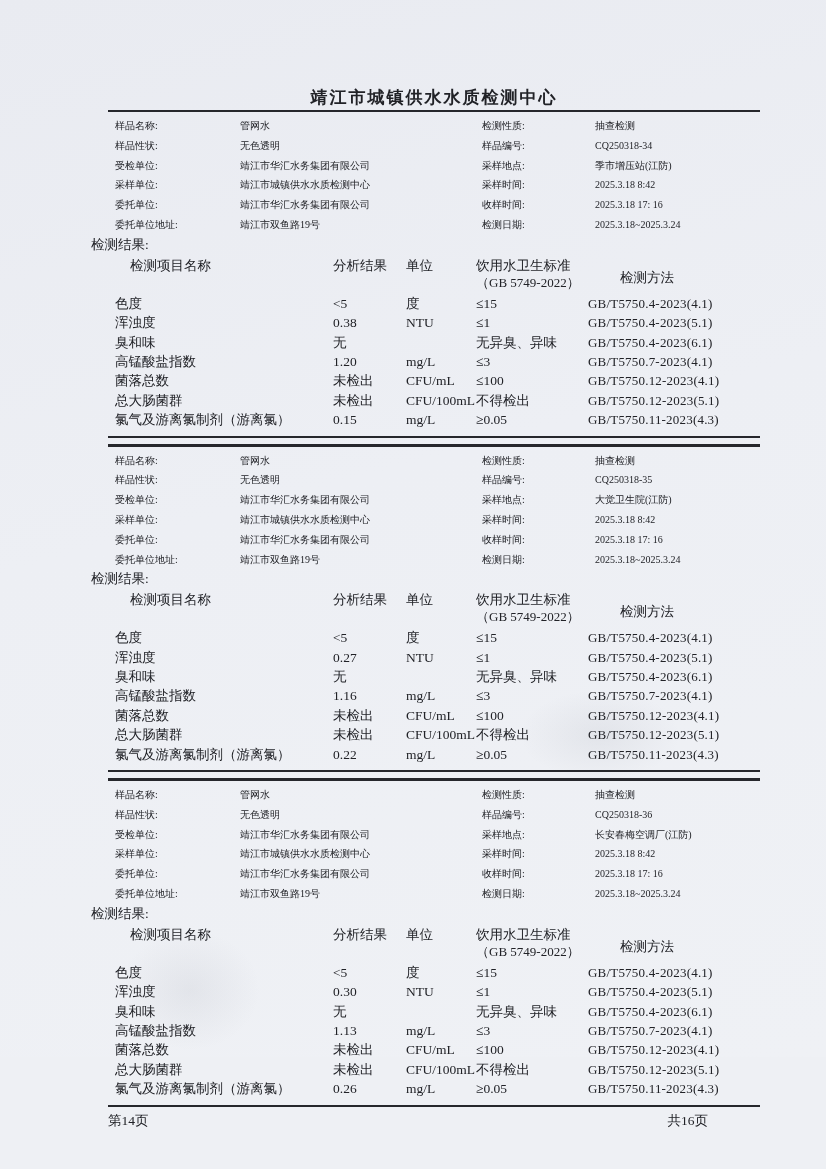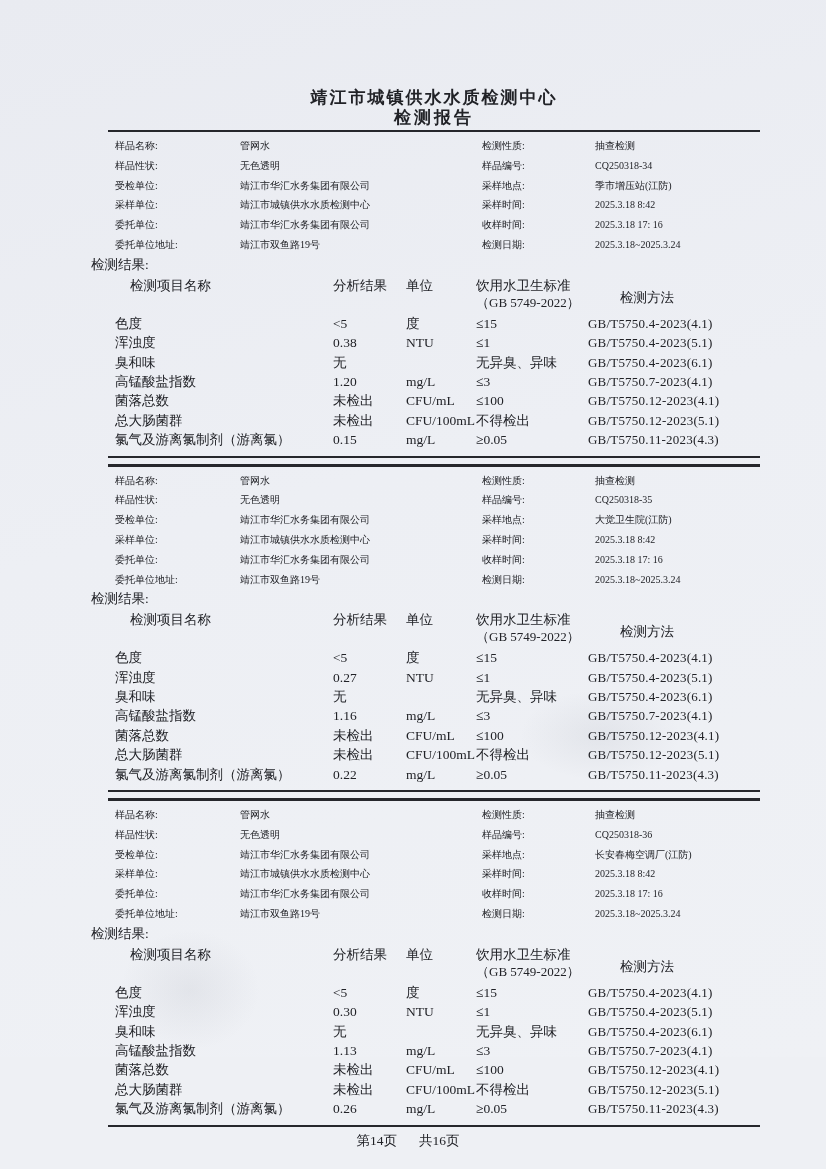--- a/index.html
+++ b/index.html
@@ -50,37 +50,36 @@
   .thead .tc { line-height:17px; padding-top:2px; }
   .thead { margin-bottom:3px; }
   .th-item { padding-left:22px; }
   .th-method { padding-left:32px;margin-top:12px; }
   .th-standard .sub { display:block; font-size:13px; }
   .trow .tc { line-height:19.4px; height:19.4px; white-space:nowrap; }
   .tc-item { padding-left:7px; }
   .tc-method { font-size:13px; letter-spacing:.2px; }
   
   .page-footer {
-    display:flex; justify-content:center; gap:22px;
+    display:flex; justify-content:space-between; gap:22px;
     padding-right:52px; margin-top:4px;
     font-size:13.5px; line-height:20px;
   }
 </style>
 </head>
 <body>
 
 <div class="page">
   <div class="smudge s1"></div>
   <div class="smudge s2"></div>
 
   <div class="doc">
 
     <header class="doc-header">
       <div class="doc-title">靖江市城镇供水水质检测中心</div>
-      <div class="doc-subtitle">检测报告</div>
     </header>
 
     <main id="sections">
   <section class="report-section">
 
     <div class="info-grid">
       <span class="lbl">样品名称:</span>
       <span class="val">管网水</span>
       <span class="lbl">检测性质:</span>
       <span class="val">抽查检测</span>

